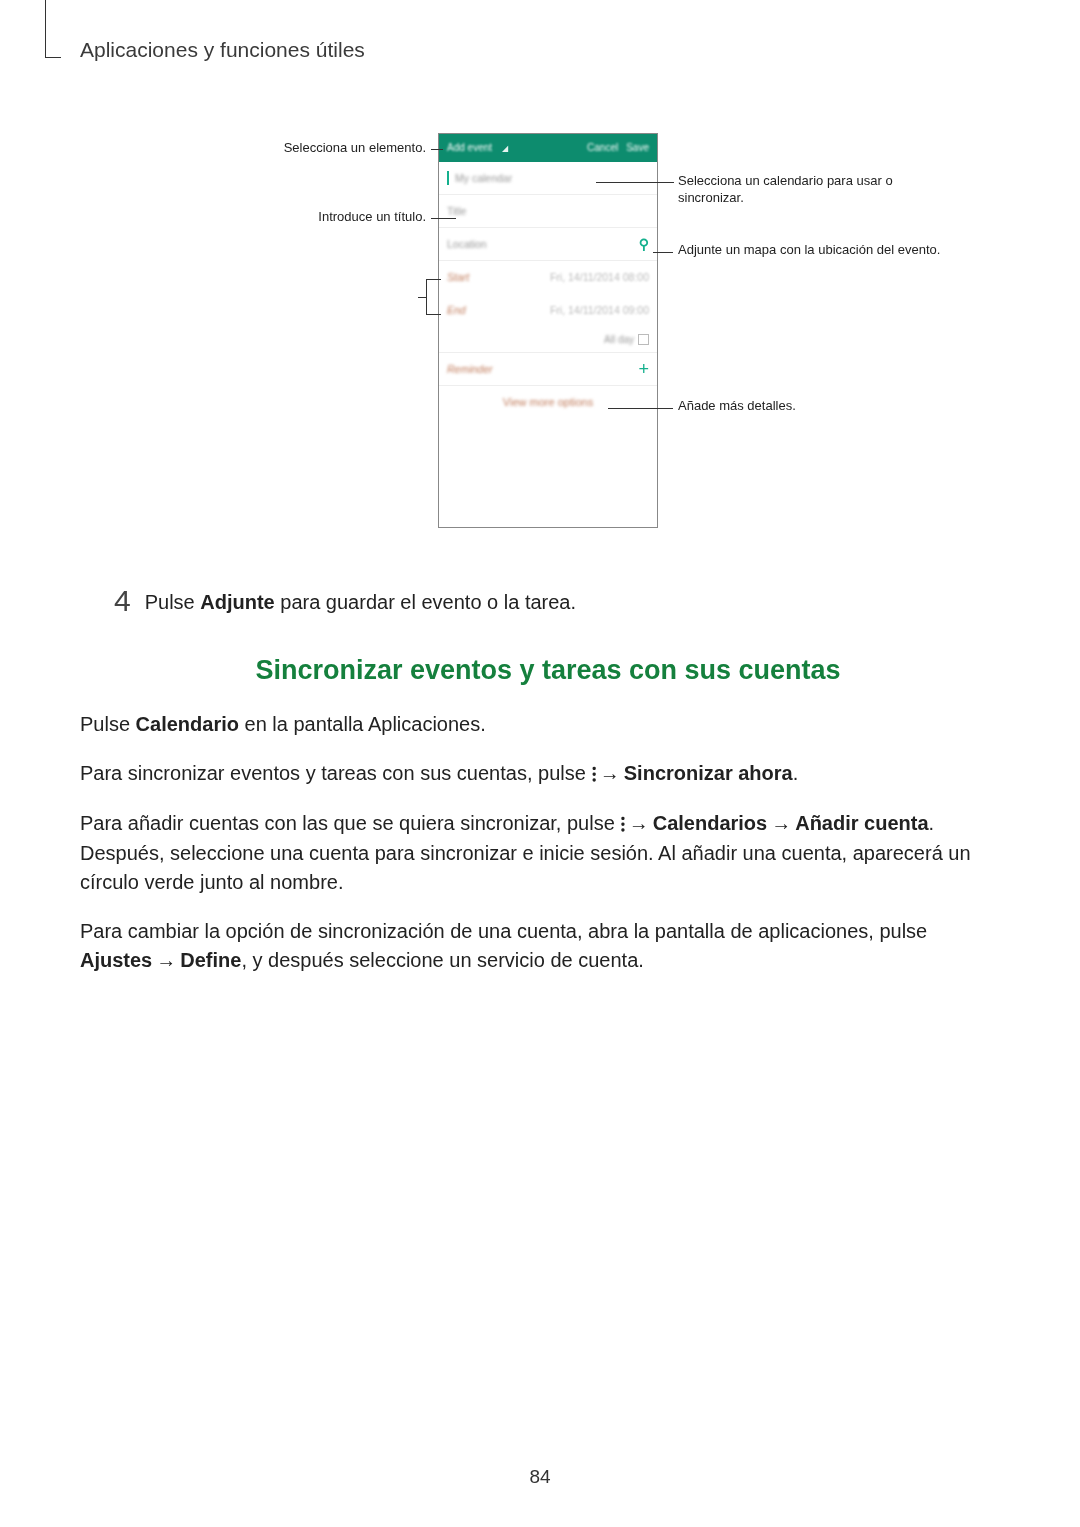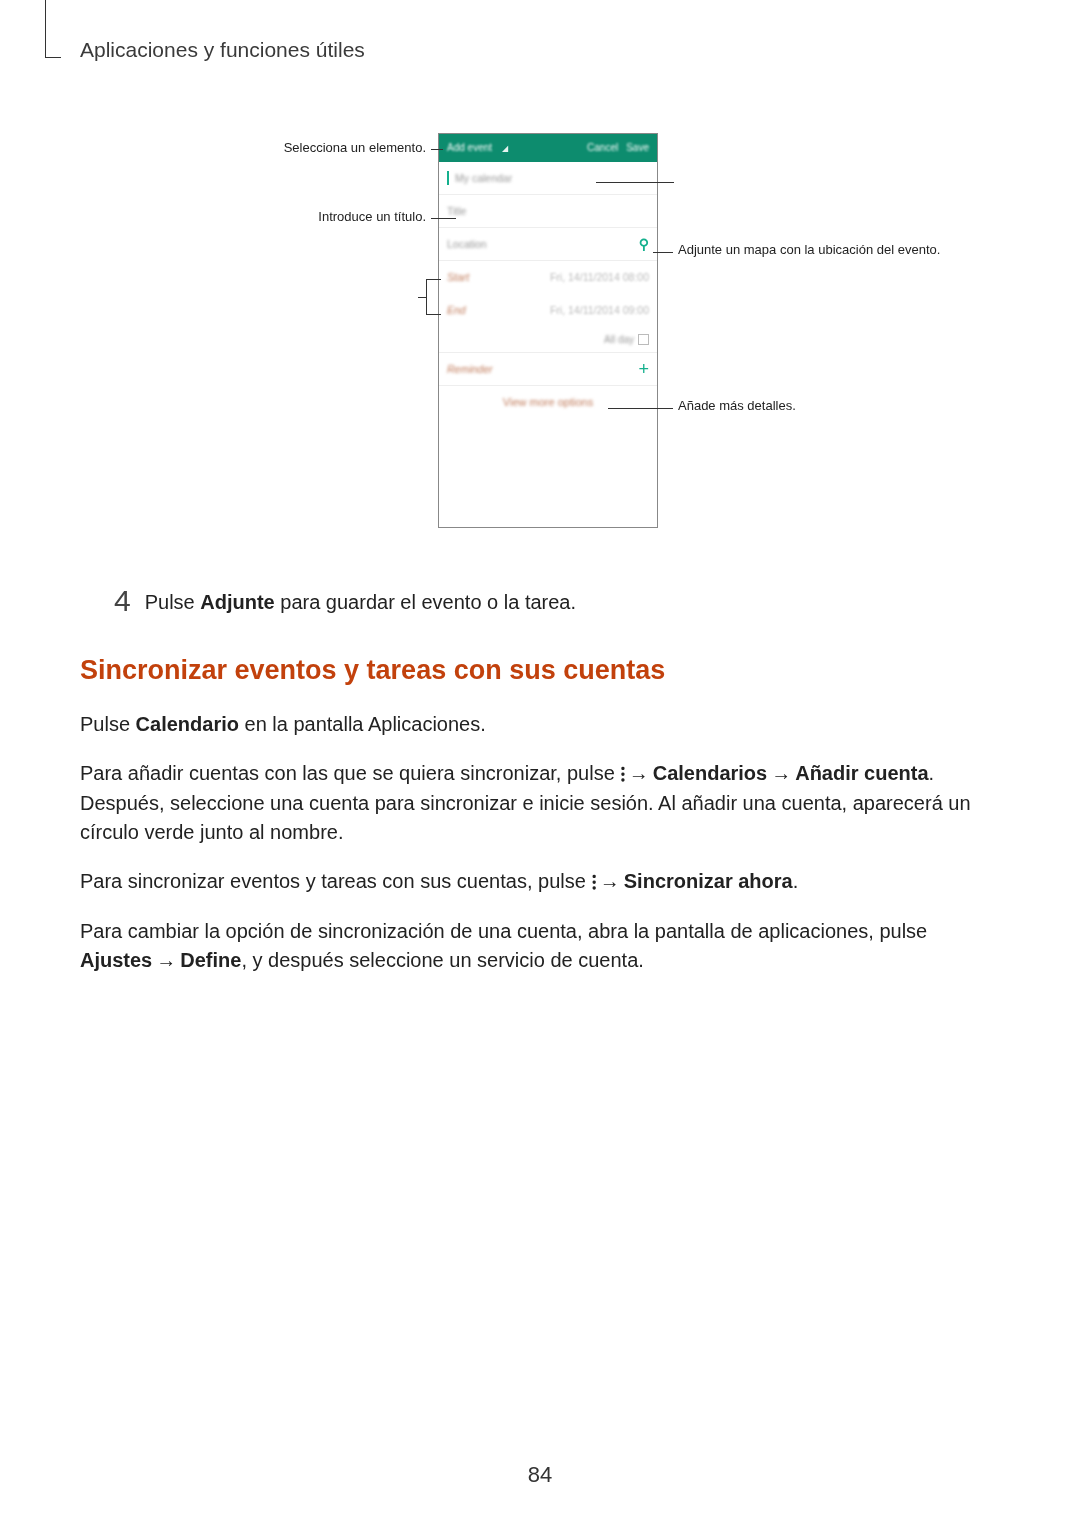--- a/index.html
+++ b/index.html
@@ -89,32 +89,33 @@
   .hl { height:1px; }
   .bracket {
     position:absolute; border:1px solid #333; border-right:none;
   }
   .step4 {
     display:flex; gap: 14px; margin: 18px 0 28px 34px;
   }
   .step4 .num { font-size: 30px; color:#444; }
   .step4 .txt { padding-top: 9px; }
   h2.section {
-    color: #c2410c;
+    color: #15803d;
     font-size: 27px;
     font-weight: bold;
     margin: 20px 0 14px 0;
+    text-align: center;
   }
   .body p { margin: 20px 0 14px 0; }
   .body b { font-weight: bold; }
   .more-dots { display:inline-block; font-weight:bold; letter-spacing:-1px; vertical-align:-1px;}
   .arrow { padding: 0 4px; }
   .pagenum {
     position:absolute; bottom: 36px; left:0; right:0; text-align:center;
-    font-size: 22px; color:#333;
+    font-size: 19px; color:#333;
   }
 </style>
 </head>
 <body>
 
 <div class="corner"></div>
 
 <div class="page">
   <div class="breadcrumb">Aplicaciones y funciones útiles</div>
 
@@ -158,20 +159,21 @@
         <span class="plus">+</span>
       </div>
       <div class="row viewmore">
         <span class="blur">View more options</span>
       </div>
     </div>
 
     <div class="callout left cl1">Selecciona un elemento.</div>
     <div class="callout left cl2">Introduce un título.</div>
 
+    <div class="callout cr1">Selecciona un calendario para usar o sincronizar.</div>
     <div class="callout cr2">Adjunte un mapa con la ubicación del evento.</div>
     <div class="callout cr3">Añade más detalles.</div>
 
     <div class="line hl" style="left:313px; top:16px; width:12px;"></div>
     <div class="line hl" style="left:313px; top:85px; width:25px;"></div>
     <div class="bracket" style="left:308px; top:146px; width:15px; height:36px;"></div>
     <div class="line hl" style="left:300px; top:164px; width:8px;"></div>
 
     <div class="line hl" style="left:478px; top:49px; width:78px;"></div>
     <div class="line hl" style="left:535px; top:119px; width:20px;"></div>
@@ -185,24 +187,24 @@
     </div>
   </div>
 
   <h2 class="section">Sincronizar eventos y tareas con sus cuentas</h2>
 
   <div class="body">
     <p>
       <span>Pulse </span><b>Calendario</b><span> en la pantalla Aplicaciones.</span>
     </p>
     <p>
+      <span>Para sincronizar eventos y tareas con sus cuentas, pulse </span><span class="more-dots">⁝</span><span class="arrow">→</span><b>Sincronizar ahora</b><span>.</span>
+    </p>
+    <p>
       <span>Para añadir cuentas con las que se quiera sincronizar, pulse </span><span class="more-dots">⁝</span><span class="arrow">→</span><b>Calendarios</b><span class="arrow">→</span><b>Añadir cuenta</b><span>. Después, seleccione una cuenta para sincronizar e inicie sesión. Al añadir una cuenta, aparecerá un círculo verde junto al nombre.</span>
-    </p>
-    <p>
-      <span>Para sincronizar eventos y tareas con sus cuentas, pulse </span><span class="more-dots">⁝</span><span class="arrow">→</span><b>Sincronizar ahora</b><span>.</span>
     </p>
     <p>
       <span>Para cambiar la opción de sincronización de una cuenta, abra la pantalla de aplicaciones, pulse </span><b>Ajustes</b><span class="arrow">→</span><b>Define</b><span>, y después seleccione un servicio de cuenta.</span>
     </p>
   </div>
 </div>
 
 <div class="pagenum">84</div>
 
 </body></html>

